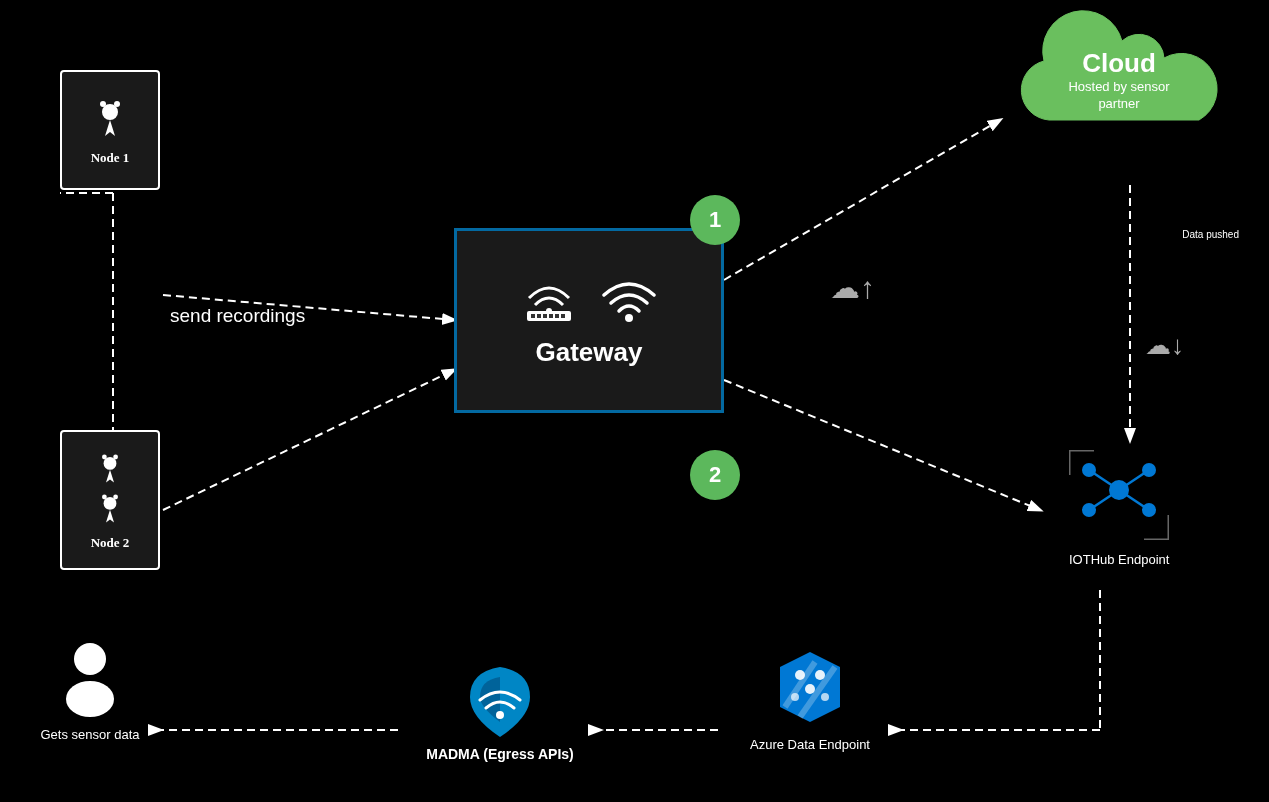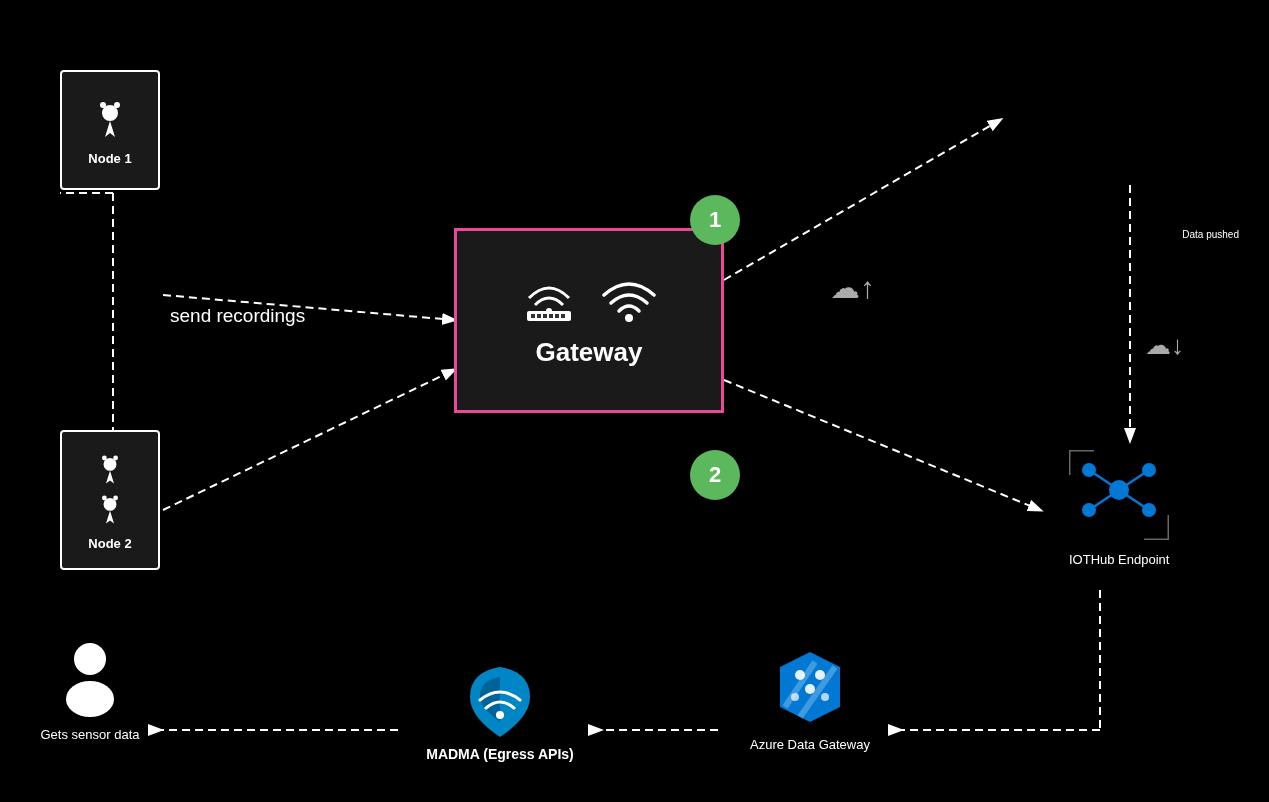--- a/index.html
+++ b/index.html
@@ -55,21 +55,21 @@
     }
 
     
     .gateway-box {
       position: absolute;
       top: 228px;
       left: 454px;
       width: 270px;
       height: 185px;
       background: #1a1a1a;
-      border: 3px solid #ec4899;
+      border: 3px solid #0369a1;
       display: flex;
       flex-direction: column;
       align-items: center;
       justify-content: center;
     }
     .gateway-icons {
       display: flex;
       gap: 20px;
       margin-bottom: 8px;
     }
@@ -85,20 +85,21 @@
       position: absolute;
       width: 100px;
       height: 120px;
       background: #1a1a1a;
       border: 2px solid #fff;
       display: flex;
       flex-direction: column;
       align-items: center;
       justify-content: center;
       border-radius: 4px;
+      font-family: Liberation Serif, serif;
     }
     .node-label {
       font-size: 13px;
       font-weight: bold;
       margin-top: 6px;
       color: #fff;
     }
     .node1 { top: 70px; left: 60px; }
     .node2 { top: 430px; left: 60px; }
 
@@ -233,20 +234,31 @@
 
     <line x1="1100" y1="590" x2="1100" y2="730" stroke="#fff" stroke-width="2" stroke-dasharray="8,5"></line>
     <line x1="1100" y1="730" x2="900" y2="730" stroke="#fff" stroke-width="2" stroke-dasharray="8,5" marker-end="url(#arrowWL)"></line>
 
     <line x1="718" y1="730" x2="600" y2="730" stroke="#fff" stroke-width="2" stroke-dasharray="8,5" marker-end="url(#arrowWL)"></line>
 
     <line x1="398" y1="730" x2="160" y2="730" stroke="#fff" stroke-width="2" stroke-dasharray="8,5" marker-end="url(#arrowWL)"></line>
 
   </svg>
 
+  <div class="cloud-container">
+    <div class="cloud-shape">
+      <svg class="cloud-svg" viewBox="0 0 240 140" xmlns="http://www.w3.org/2000/svg">
+        <path d="M200,110 H50 a30,30 0 0,1 -5,-59 a40,40 0 0,1 78,-20 a25,25 0 0,1 42,17 a30,30 0 0,1 35,62 Z" fill="#6abf5e" stroke="#6abf5e"></path>
+      </svg>
+      <div class="cloud-text">
+        <div class="cloud-title">Cloud</div>
+        <div class="cloud-subtitle">Hosted by sensor partner</div>
+      </div>
+    </div>
+  </div>
 
   <div class="data-pushed">Data pushed</div>
 
   <div style="position:absolute; top:270px; left:830px; font-size:30px; color:#aaa;">☁↑</div>
 
   <div style="position:absolute; top:330px; right:85px; font-size:26px; color:#aaa;">☁↓</div>
 
   <div class="node-box node1">
 
     <svg width="50" height="50" viewBox="0 0 50 50">
@@ -359,16 +371,16 @@
 
       <circle cx="30" cy="28" r="5" fill="white" opacity="0.9"></circle>
       <circle cx="50" cy="28" r="5" fill="white" opacity="0.9"></circle>
       <circle cx="40" cy="42" r="5" fill="white" opacity="0.9"></circle>
       <circle cx="25" cy="50" r="4" fill="white" opacity="0.7"></circle>
       <circle cx="55" cy="50" r="4" fill="white" opacity="0.7"></circle>
 
       <line x1="15" y1="60" x2="45" y2="15" stroke="white" stroke-width="6" opacity="0.25"></line>
       <line x1="30" y1="70" x2="65" y2="20" stroke="white" stroke-width="6" opacity="0.25"></line>
     </svg>
-    <div class="bottom-azure-label">Azure Data Gateway</div>
+    <div class="bottom-azure-label">Azure Data Endpoint</div>
   </div>
 
 </div>
 
 </body></html>

